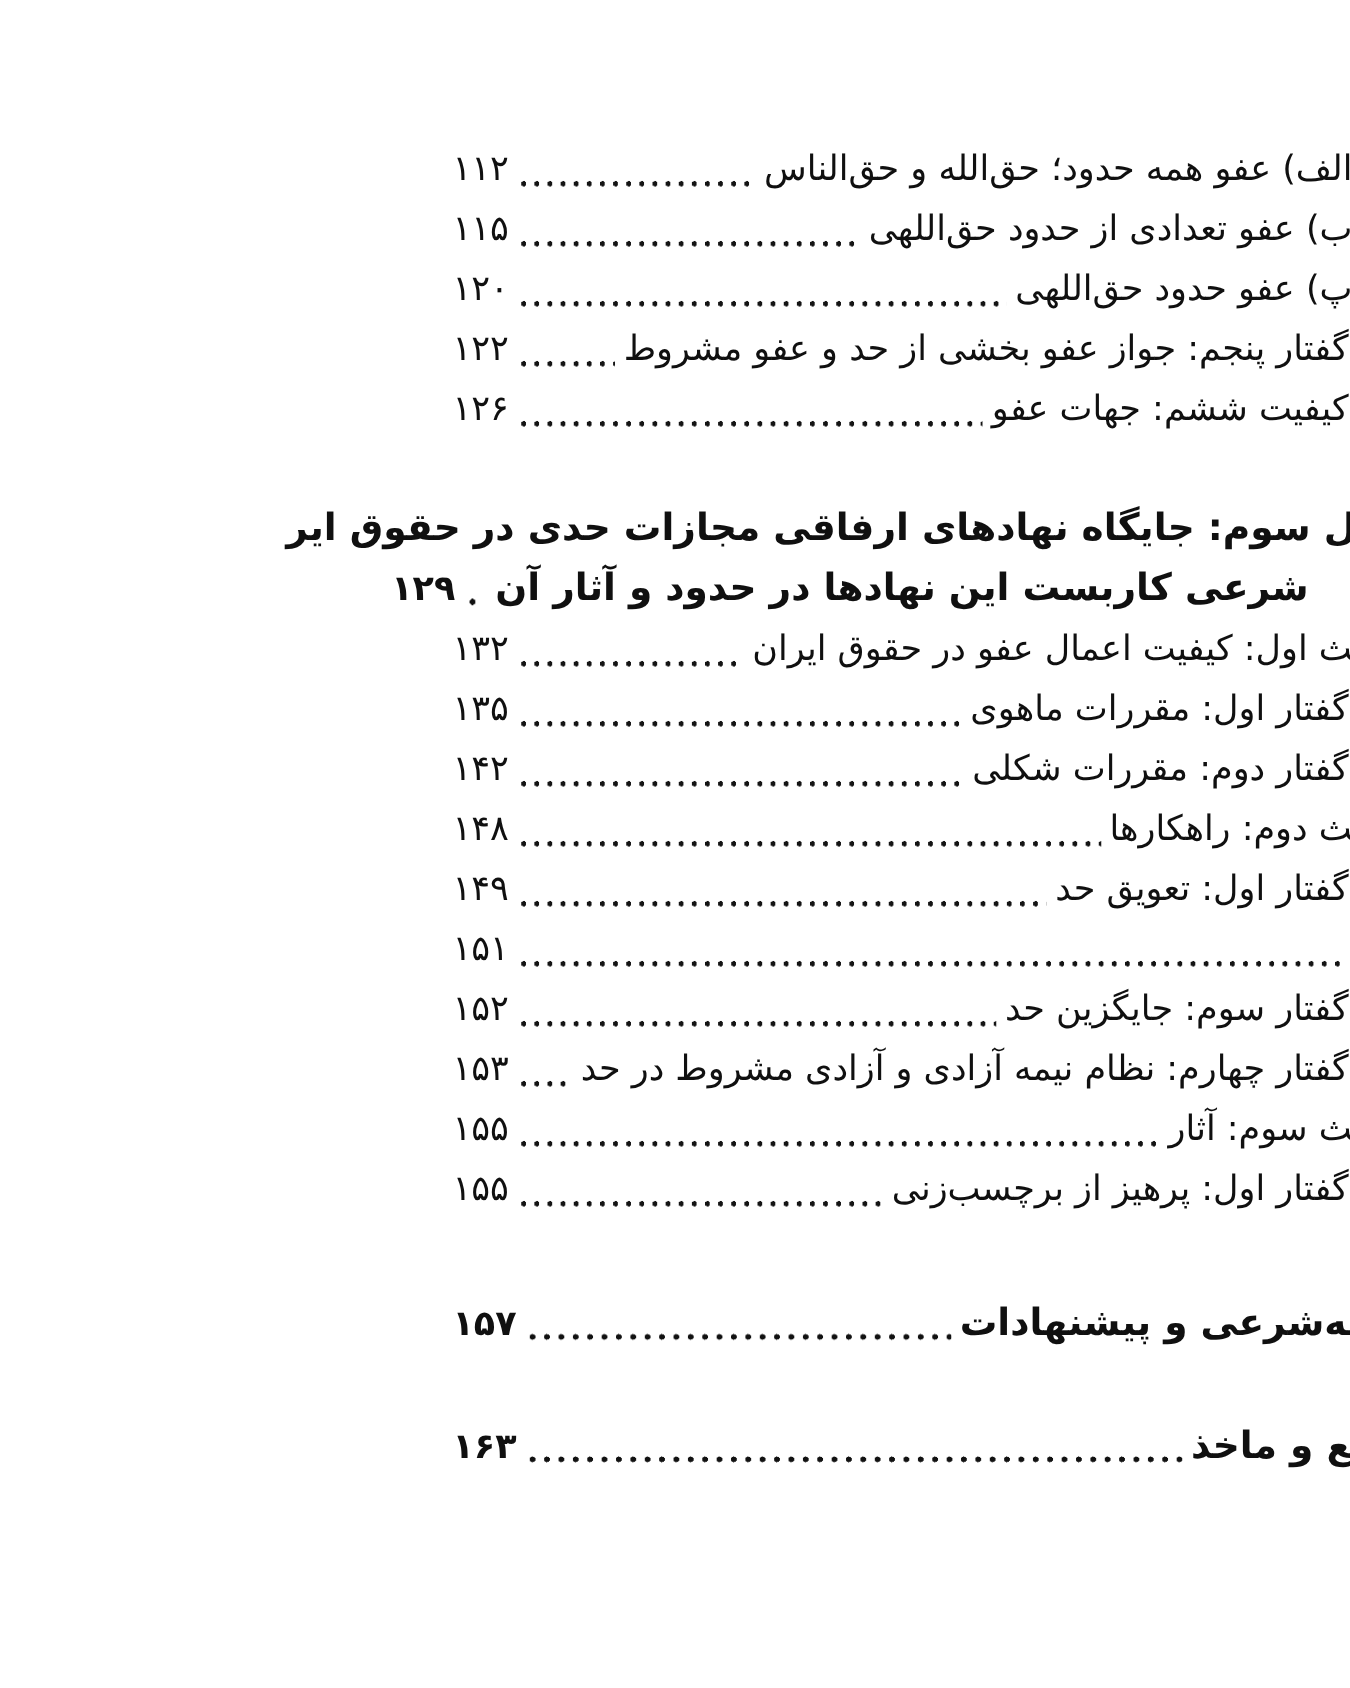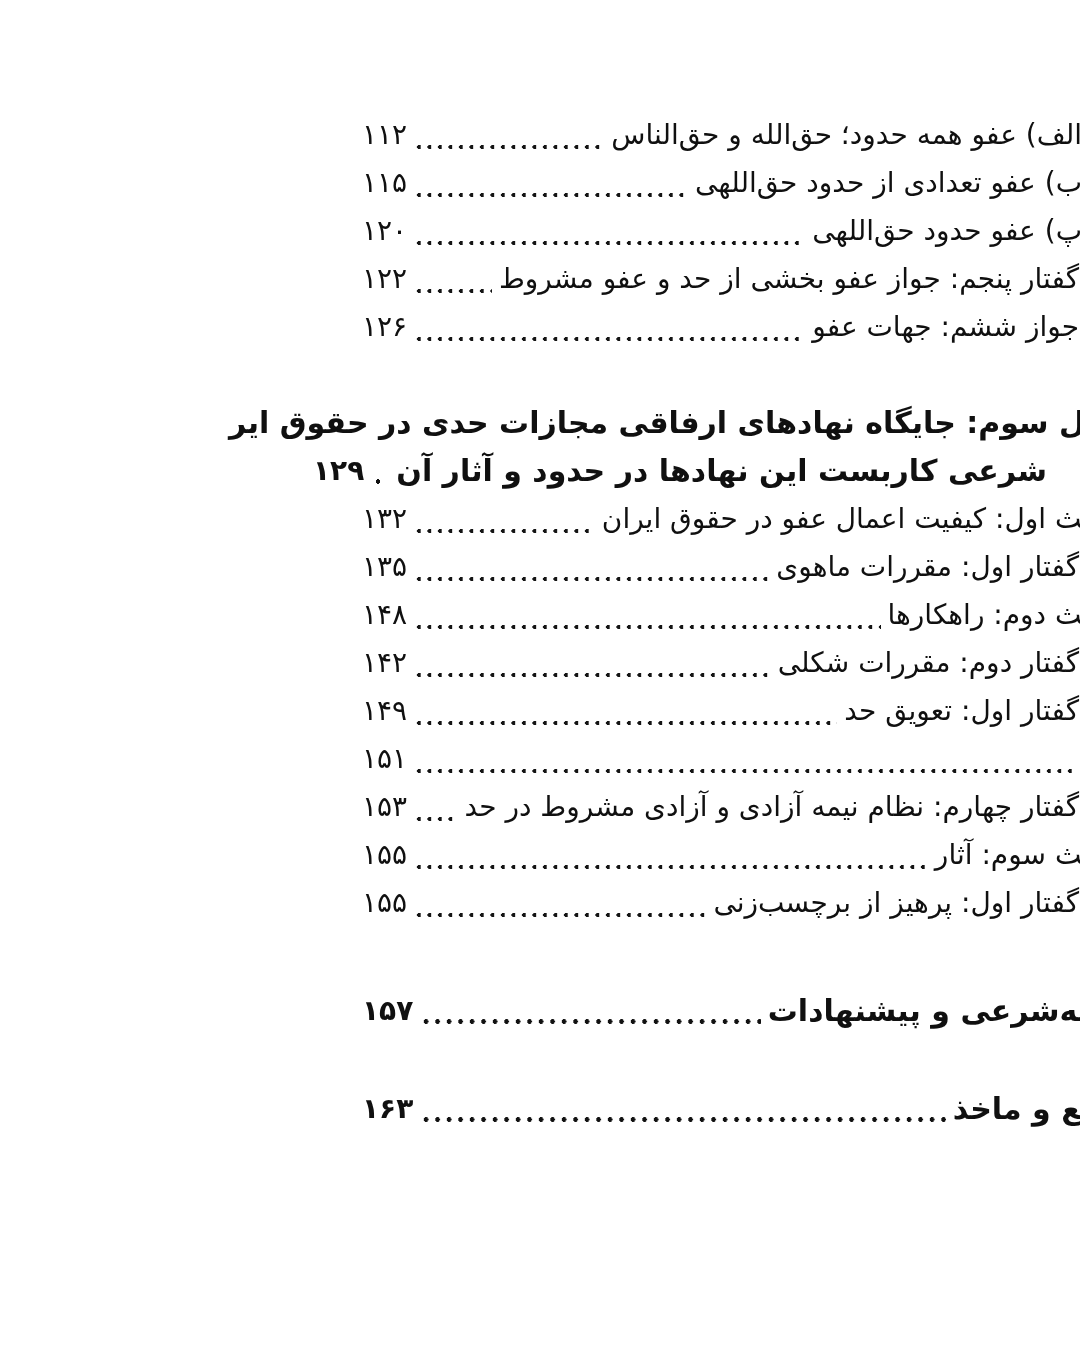--- a/index.html
+++ b/index.html
@@ -81,21 +81,21 @@
   </div>
 
   <div class="row goftar">
   <span class="icon">
     <svg width="34" height="34" viewBox="0 0 40 40">
       <polygon points="1,21 37,4 26,21" fill="#ffffff" stroke="#8a8a8a" stroke-width="2.5" stroke-linejoin="round"></polygon>
       <polygon points="1,21 26,21 37,38" fill="#8a8a8a" stroke="#8a8a8a" stroke-width="2.5" stroke-linejoin="round"></polygon>
     </svg>
   </span>
 
-    <span class="title">جواز ششم: جهات عفو</span>
+    <span class="title">کیفیت ششم: جهات عفو</span>
     <span class="leader"></span>
     <span class="num">۱۲۶</span>
   </div>
 <div class="spacer"></div>
   <div class="row chapter2-line1">
   <span class="icon">
     <svg width="38" height="38" viewBox="0 0 40 40">
       <g fill="#8a8a8a">
         <polygon points="3,37 3,15 25,37"></polygon>
         <polygon points="11,25 22,14 29,21 18,32"></polygon>
@@ -131,20 +131,33 @@
       <polygon points="1,21 37,4 26,21" fill="#ffffff" stroke="#8a8a8a" stroke-width="2.5" stroke-linejoin="round"></polygon>
       <polygon points="1,21 26,21 37,38" fill="#8a8a8a" stroke="#8a8a8a" stroke-width="2.5" stroke-linejoin="round"></polygon>
     </svg>
   </span>
 
     <span class="title">گفتار اول: مقررات ماهوی</span>
     <span class="leader"></span>
     <span class="num">۱۳۵</span>
   </div>
 
+  <div class="row goftar">
+  <span class="icon">
+    <svg width="34" height="34" viewBox="0 0 40 40">
+      <polygon points="1,21 37,4 26,21" fill="#ffffff" stroke="#8a8a8a" stroke-width="2.5" stroke-linejoin="round"></polygon>
+      <polygon points="1,21 26,21 37,38" fill="#8a8a8a" stroke="#8a8a8a" stroke-width="2.5" stroke-linejoin="round"></polygon>
+    </svg>
+  </span>
+
+    <span class="title">گفتار دوم: مقررات شکلی</span>
+    <span class="leader"></span>
+    <span class="num">۱۴۲</span>
+  </div>
+
   <div class="row mabhas">
   <span class="icon">
     <svg width="34" height="34" viewBox="0 0 40 40">
       <circle cx="20" cy="20" r="19" fill="#8a8a8a"></circle>
       <polygon fill="#ffffff" points="6,20 20,9.5 20,15.5 40,15.5 40,24.5 20,24.5 20,30.5"></polygon>
     </svg>
   </span>
 
     <span class="title">مبحث دوم: راهکارها</span>
     <span class="leader"></span>
@@ -152,50 +165,49 @@
   </div>
 
   <div class="row goftar">
   <span class="icon">
     <svg width="34" height="34" viewBox="0 0 40 40">
       <polygon points="1,21 37,4 26,21" fill="#ffffff" stroke="#8a8a8a" stroke-width="2.5" stroke-linejoin="round"></polygon>
       <polygon points="1,21 26,21 37,38" fill="#8a8a8a" stroke="#8a8a8a" stroke-width="2.5" stroke-linejoin="round"></polygon>
     </svg>
   </span>
 
-    <span class="title">گفتار دوم: مقررات شکلی</span>
-    <span class="leader"></span>
-    <span class="num">۱۴۲</span>
-  </div>
-
-  <div class="row goftar">
-  <span class="icon">
-    <svg width="34" height="34" viewBox="0 0 40 40">
-      <polygon points="1,21 37,4 26,21" fill="#ffffff" stroke="#8a8a8a" stroke-width="2.5" stroke-linejoin="round"></polygon>
-      <polygon points="1,21 26,21 37,38" fill="#8a8a8a" stroke="#8a8a8a" stroke-width="2.5" stroke-linejoin="round"></polygon>
-    </svg>
-  </span>
-
     <span class="title">گفتار اول: تعویق حد</span>
     <span class="leader"></span>
     <span class="num">۱۴۹</span>
   </div>
 
   <div class="row goftar">
   <span class="icon">
     <svg width="34" height="34" viewBox="0 0 40 40">
       <polygon points="1,21 37,4 26,21" fill="#ffffff" stroke="#8a8a8a" stroke-width="2.5" stroke-linejoin="round"></polygon>
       <polygon points="1,21 26,21 37,38" fill="#8a8a8a" stroke="#8a8a8a" stroke-width="2.5" stroke-linejoin="round"></polygon>
     </svg>
   </span>
 
     <span class="leader"></span>
     <span class="num">۱۵۱</span>
   </div>
 
+  <div class="row goftar">
+  <span class="icon">
+    <svg width="34" height="34" viewBox="0 0 40 40">
+      <polygon points="1,21 37,4 26,21" fill="#ffffff" stroke="#8a8a8a" stroke-width="2.5" stroke-linejoin="round"></polygon>
+      <polygon points="1,21 26,21 37,38" fill="#8a8a8a" stroke="#8a8a8a" stroke-width="2.5" stroke-linejoin="round"></polygon>
+    </svg>
+  </span>
+
+    <span class="title">گفتار سوم: جایگزین حد</span>
+    <span class="leader"></span>
+    <span class="num">۱۵۲</span>
+  </div>
 
   <div class="row goftar">
   <span class="icon">
     <svg width="34" height="34" viewBox="0 0 40 40">
       <polygon points="1,21 37,4 26,21" fill="#ffffff" stroke="#8a8a8a" stroke-width="2.5" stroke-linejoin="round"></polygon>
       <polygon points="1,21 26,21 37,38" fill="#8a8a8a" stroke="#8a8a8a" stroke-width="2.5" stroke-linejoin="round"></polygon>
     </svg>
   </span>
 
     <span class="title">گفتار چهارم: نظام نیمه آزادی و آزادی مشروط در حد</span>

